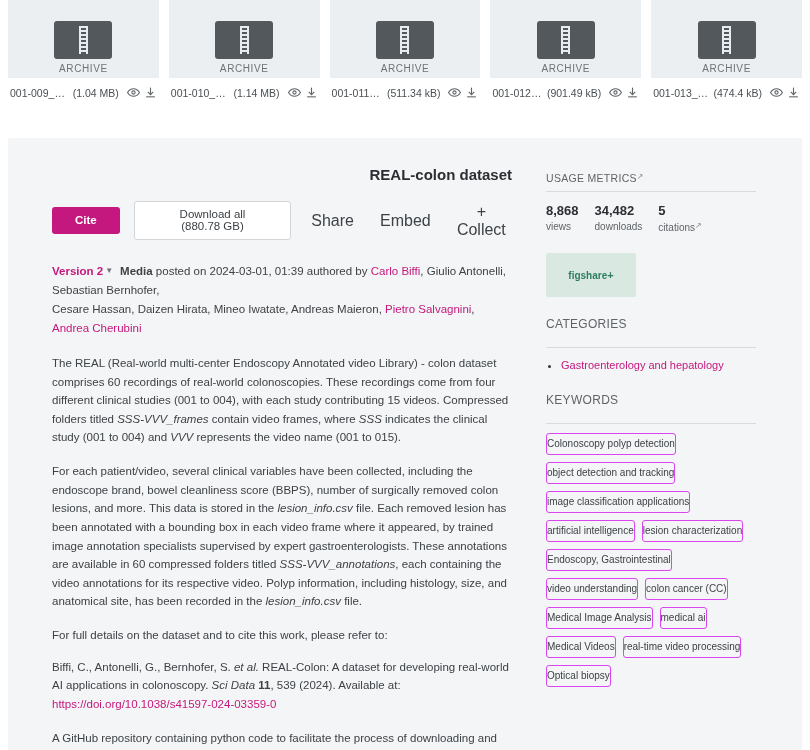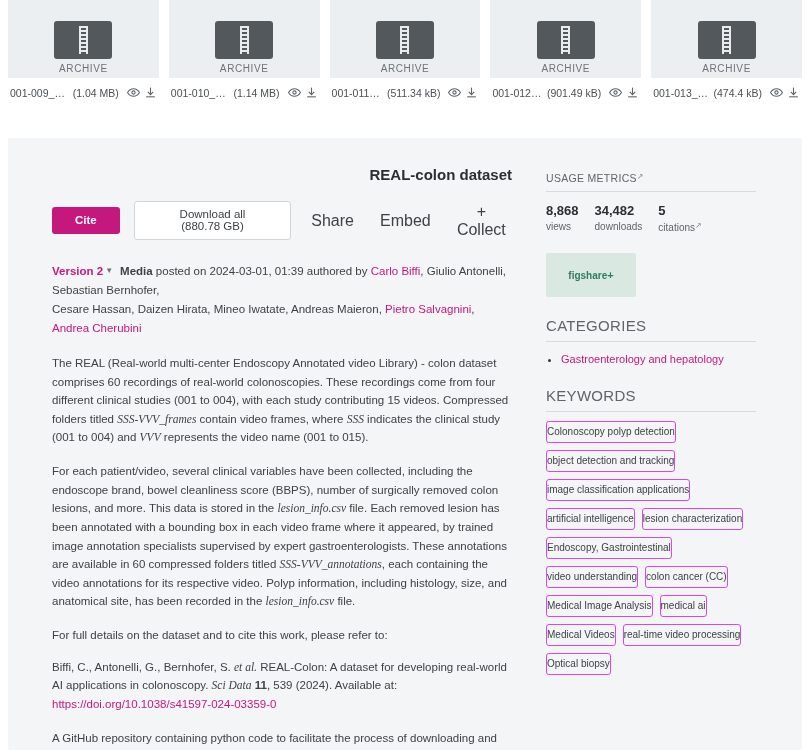--- a/index.html
+++ b/index.html
@@ -136,21 +136,21 @@
   }
   .meta-line .media { color: #3d4246; font-weight: bold; }
 
   .body p {
     font-size: 11.5px;
     line-height: 1.62;
     color: #3d4246;
     margin: 0 0 15px 0;
   }
   .body p.tight { margin-bottom: 13px; }
-  em { font-style: italic; font-family: Liberation Serif, serif; }
+  em { font-style: italic; }
 
   
   .usage-head {
     font-size: 10.5px;
     color: #5f6468;
     letter-spacing: .3px;
     border-bottom: 1px solid #d8dbde;
     padding-bottom: 7px;
     margin-bottom: 11px;
   }
@@ -165,25 +165,25 @@
     border-radius: 2px;
     display: flex; align-items: center; justify-content: center;
     margin-bottom: 20px;
   }
   .figshare-badge .fg {
     font-size: 10px; color: #2f7d5f; font-weight: bold;
   }
   .figshare-badge .plus { font-size: 11px; }
 
   .sec-head {
-    font-size: 15px;
+    font-size: 12px;
     color: #5f6468;
     letter-spacing: .3px;
     border-bottom: 1px solid #d8dbde;
-    padding-bottom: 7px;
+    padding-bottom: 16px;
     margin-bottom: 9px;
   }
   ul.cats { margin: 0 0 18px 0; padding-left: 15px; }
   ul.cats li { font-size: 11px; line-height: 1.6; }
 
   .keywords { display: flex; flex-wrap: wrap; gap: 7px; }
   .kw {
     font-size: 10px;
     color: #3d4246;
     background: #f4f5f6;

